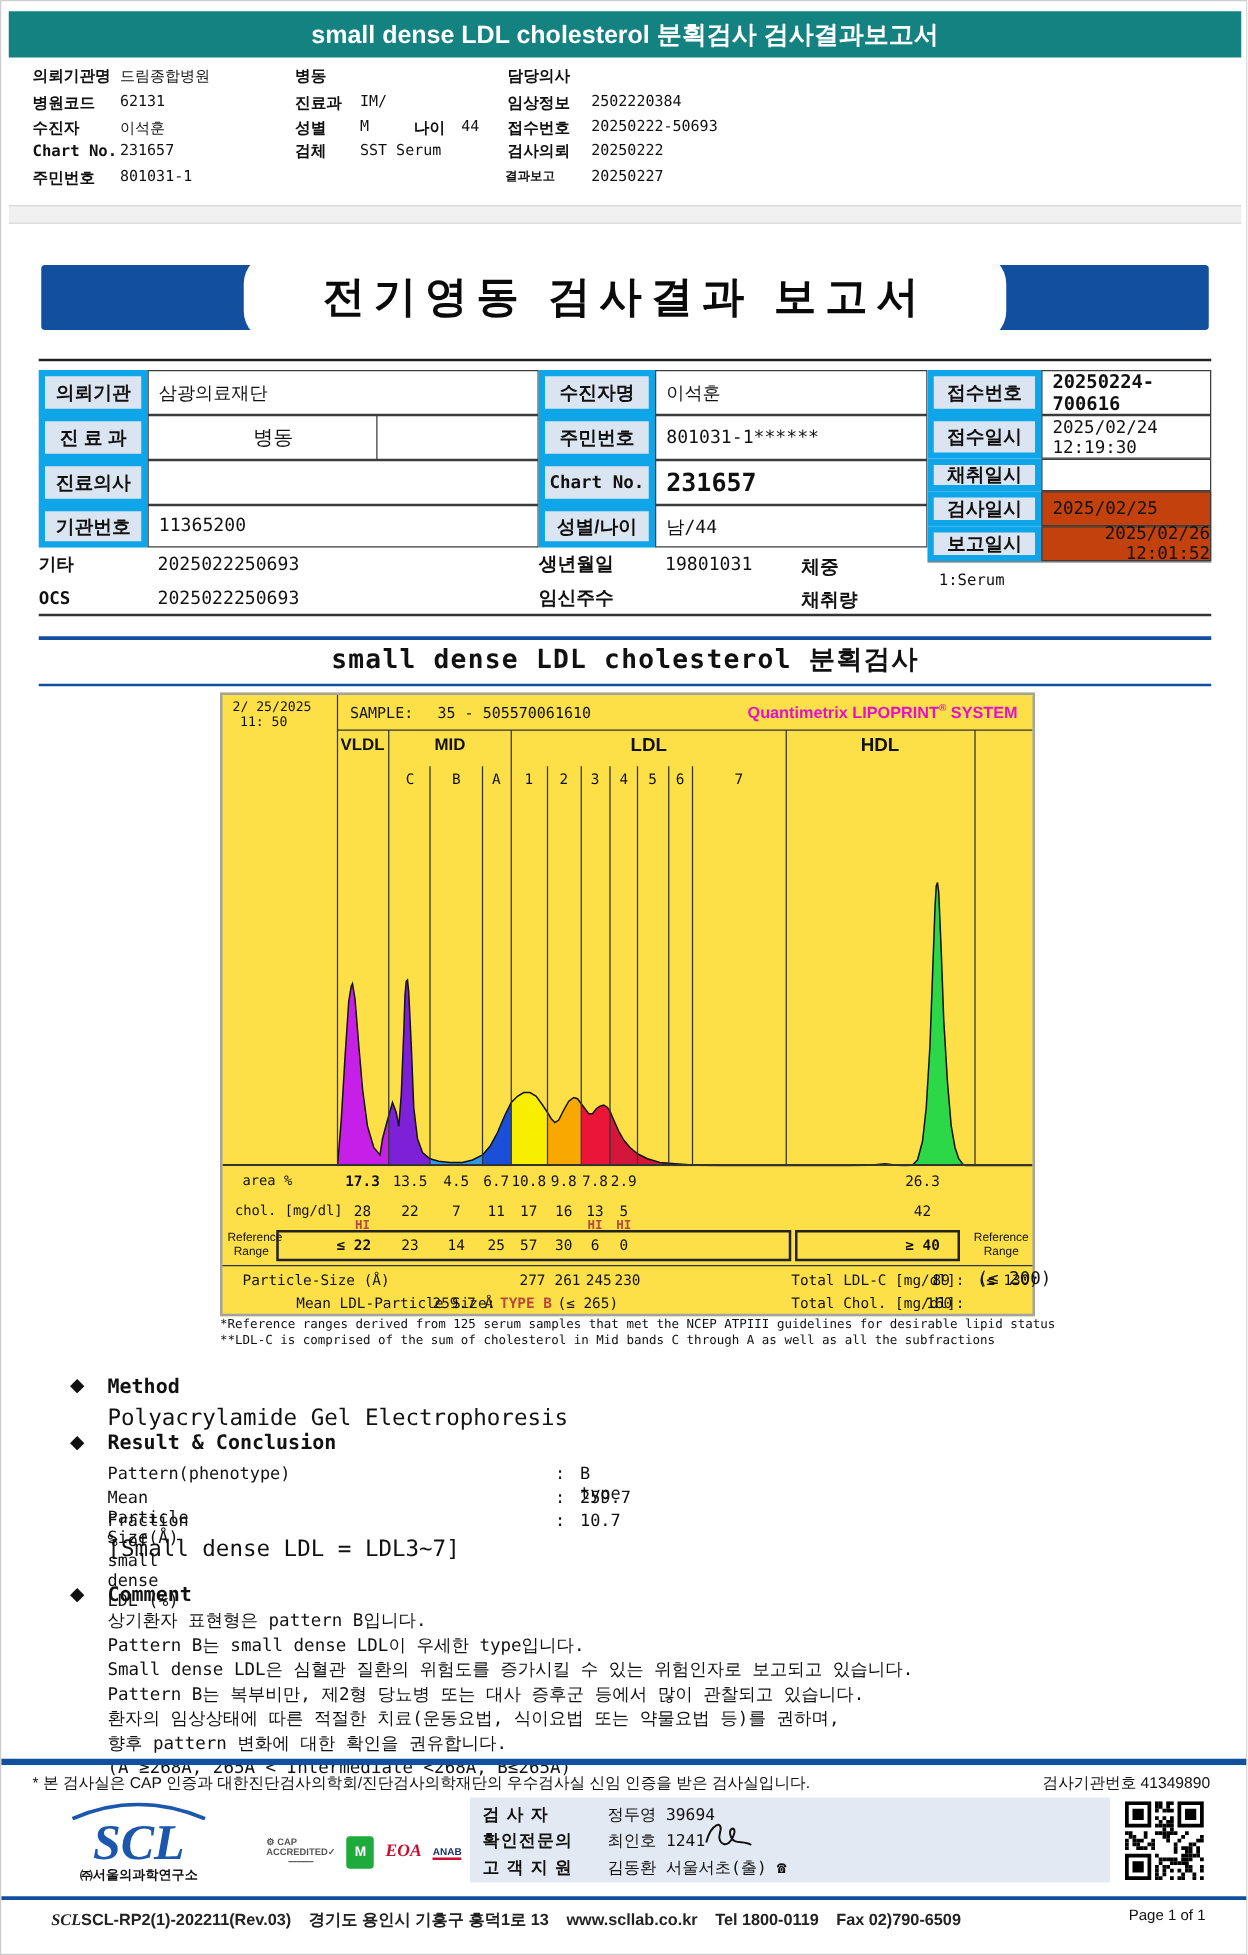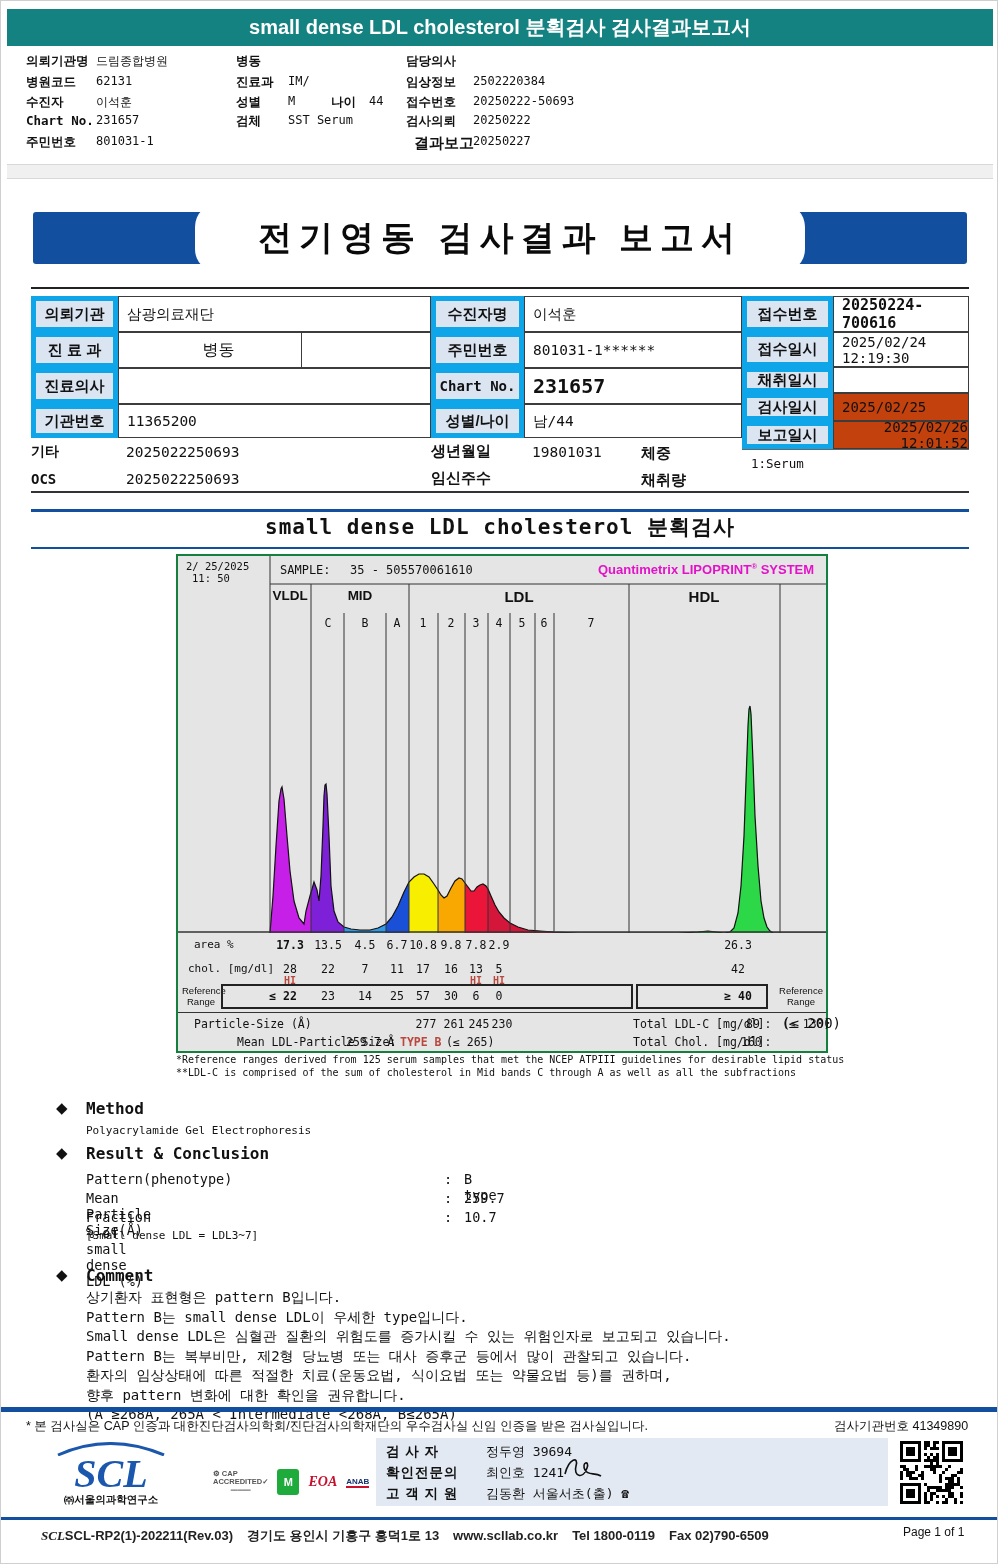--- a/index.html
+++ b/index.html
@@ -21,34 +21,34 @@
   .cell{position:absolute;box-sizing:border-box;display:flex;align-items:center;}
   .cell.lab{background:#dbe5f1;border:5px solid #0ea5e9;justify-content:center;font-weight:bold;font-size:15px;}
   .cell.val{border:1px solid #3c3c3c;padding-left:8px;font-family:"DejaVu Sans Mono",monospace;font-size:14.5px;}
   .cell.plain{border:none;background:transparent;}
   .cell.altbg{background:#c2410c;text-align:right;}
   .big{font-family:"Liberation Sans",sans-serif;font-size:19px;}
   
   .blue-line{background:#134f9f;}
   #section-title{left:0;top:512px;width:998px;text-align:center;font-size:21px;font-weight:bold;font-family:"DejaVu Sans Mono",monospace;letter-spacing:1px;}
   
-  #chart-box{left:175px;top:553px;width:648px;height:495px;border:2px solid #15803d;box-sizing:content-box;background:#e5e5e5;}
+  #chart-box{left:175px;top:553px;width:648px;height:495px;border:2px solid #a3a3a3;box-sizing:content-box;background:#fde047;}
   #chart-box .t{position:absolute;white-space:nowrap;}
   .bandlab{font-weight:bold;font-size:14px;transform:translateX(-50%);}
   .sublab{font-family:"DejaVu Sans Mono",monospace;font-size:11.5px;transform:translateX(-50%);}
   .cval{font-family:"DejaVu Sans Mono",monospace;font-size:11.5px;transform:translateX(-50%);}
   .hi{font-family:"DejaVu Sans Mono",monospace;font-size:10px;font-weight:bold;color:#b8483d;transform:translateX(-50%);}
   .rowlab{font-family:"DejaVu Sans Mono",monospace;font-size:11px;}
   .refbox{position:absolute;border:2px solid #222;box-sizing:border-box;}
   .reflab{position:absolute;font-size:9.5px;line-height:10.5px;text-align:center;}
   .brand{color:#e312c9;font-weight:bold;font-size:13px;}
   
   .diamond{font-size:15px;}
   .h-mono{font-family:"DejaVu Sans Mono",monospace;font-weight:bold;font-size:16px;}
-  .body-mono{font-family:"DejaVu Sans Mono",monospace;font-size:11px;}
+  .body-mono{font-family:"DejaVu Sans Mono",monospace;font-size:18px;}
   .cmt{font-family:"DejaVu Sans Mono",monospace;font-size:14px;line-height:19.5px;white-space:pre;}
   
   #staff-panel{left:375px;top:1437px;width:512px;height:68px;background:#e3e9f2;}
   .staff-row{position:absolute;display:flex;align-items:center;font-size:13px;}
   .staff-label{font-weight:bold;letter-spacing:1px;width:100px;font-size:13.5px;}
   .staff-value{font-family:"DejaVu Sans Mono",monospace;}
   #scl-logo-text{font-family:"Liberation Serif",serif;font-style:italic;font-weight:bold;font-size:40px;color:#1a57ad;line-height:36px;}
   .badge{display:inline-flex;align-items:center;justify-content:center;}
   #bottom-line{left:0;top:1516px;width:998px;height:3px;background:#134f9f;}
   .bt{font-size:13px;color:#222;}
@@ -84,21 +84,21 @@
       <div style="left: 235px; top: 62px; font-size: 12.5px; font-weight: bold; position: absolute; text-align: center;">검체</div>
       <div class="mono" style="left: 287px; top: 62px; font-size: 12px; position: absolute;">SST Serum</div>
       <div style="left: 405px; top: 2px; font-size: 12.5px; font-weight: bold; position: absolute;">담당의사</div>
       <div class="mono" style="left: 472px; top: 2px; font-size: 12px; position: absolute;"></div>
       <div style="left: 405px; top: 23px; font-size: 12.5px; font-weight: bold; position: absolute;">임상정보</div>
       <div class="mono" style="left: 472px; top: 23px; font-size: 12px; position: absolute;">2502220384</div>
       <div style="left: 405px; top: 43px; font-size: 12.5px; font-weight: bold; position: absolute;">접수번호</div>
       <div class="mono" style="left: 472px; top: 43px; font-size: 12px; position: absolute;">20250222-50693</div>
       <div style="left: 405px; top: 62px; font-size: 12.5px; font-weight: bold; position: absolute;">검사의뢰</div>
       <div class="mono" style="left: 472px; top: 62px; font-size: 12px; position: absolute;">20250222</div>
-      <div style="left: 413px; top: 83px; font-size: 15px; font-weight: bold; position: absolute;">결과보고</div>
+      <div style="left: 403px; top: 83px; font-size: 10px; font-weight: bold; position: absolute;">결과보고</div>
       <div class="mono" style="left: 472px; top: 83px; font-size: 12px; position: absolute;">20250227</div>
     </div>
 
   <div id="gray-strip" class="abs"></div>
 
   <div id="banner-bar" class="abs"></div>
   <div id="banner-white" class="abs">
     <span id="banner-title">전기영동 검사결과 보고서</span>
   </div>
   <div id="banner-underline" class="abs"></div>

